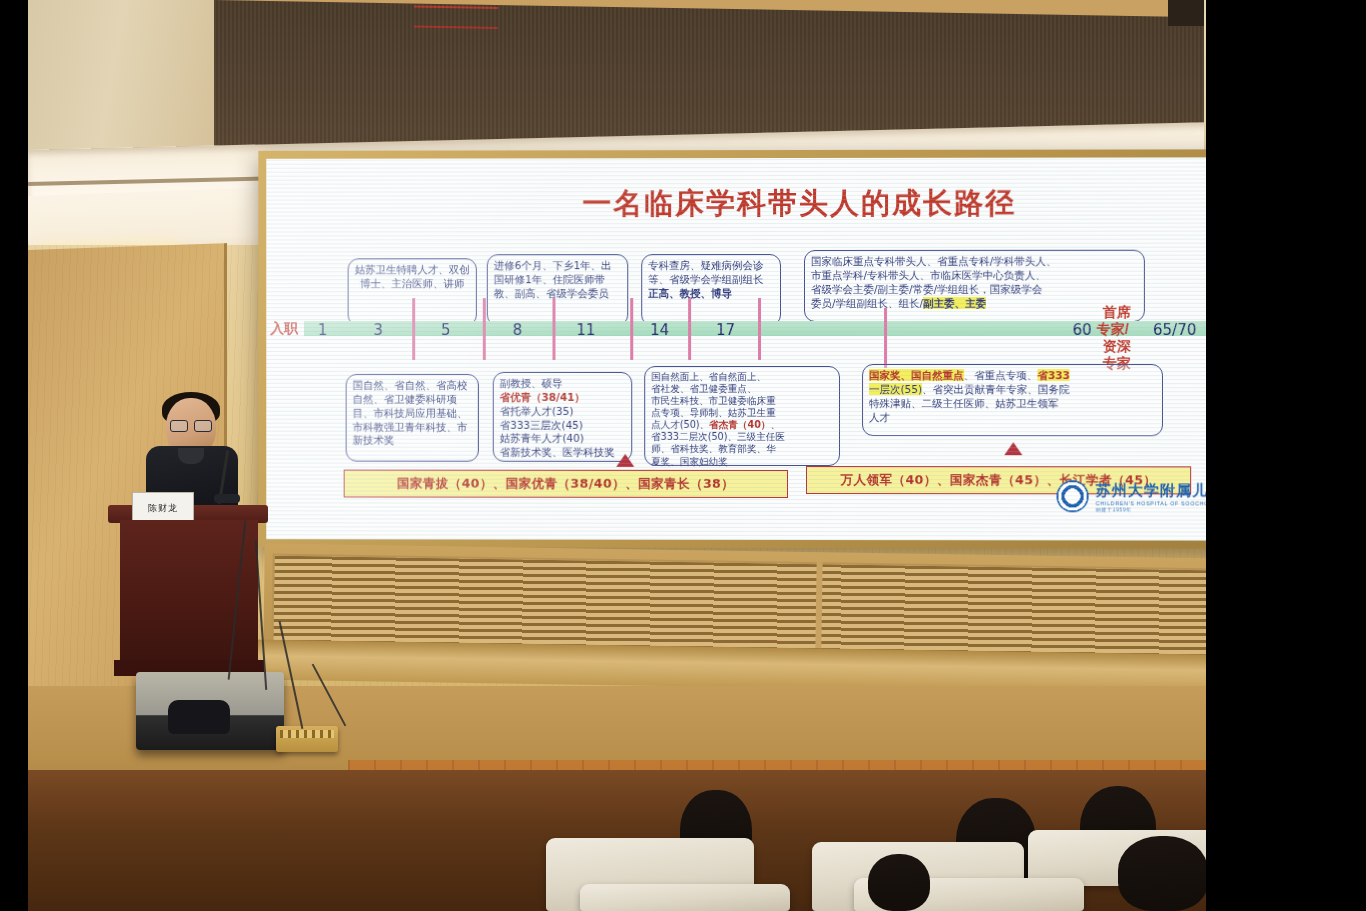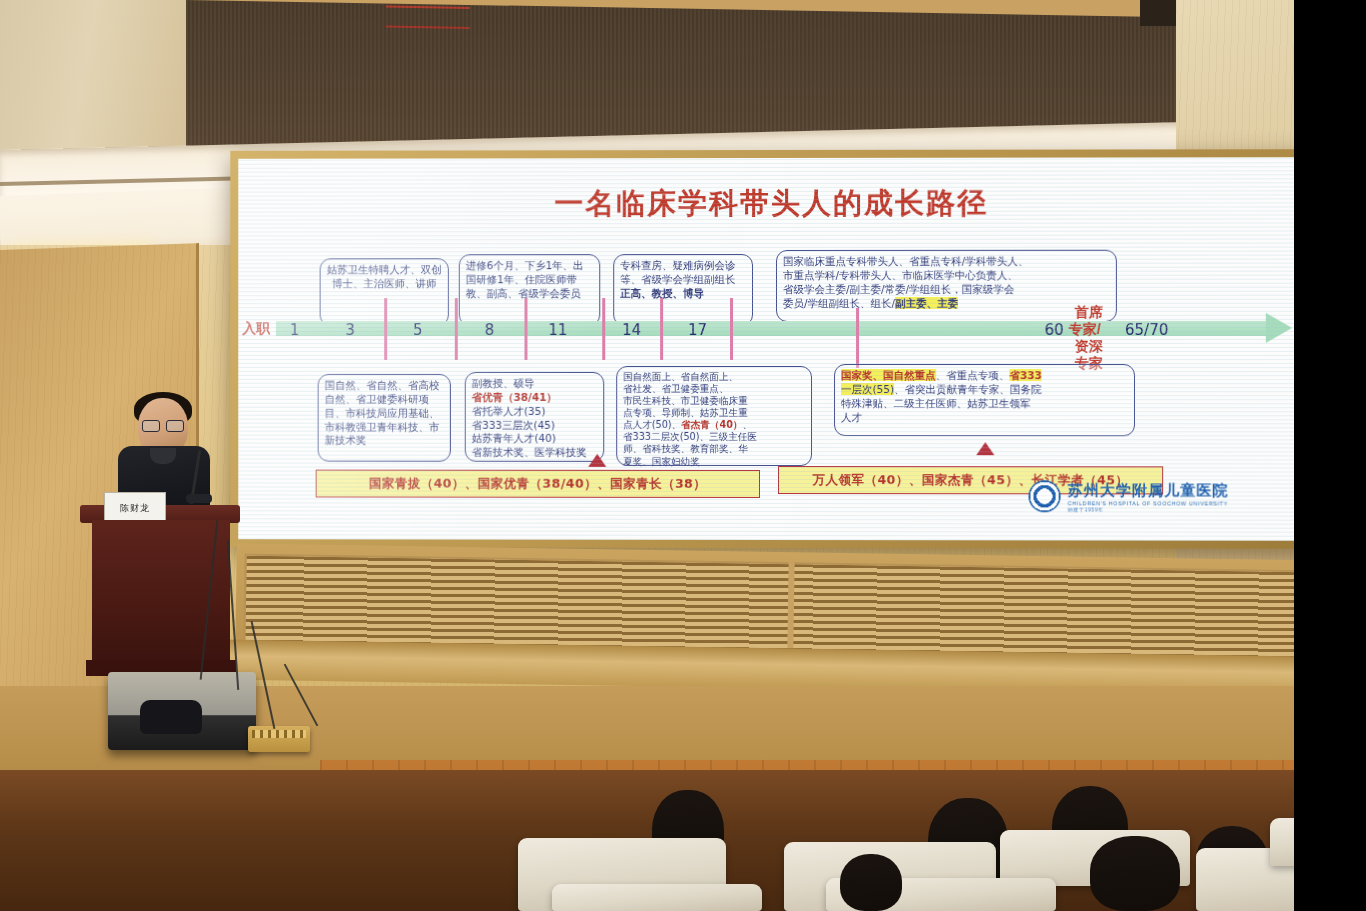--- a/index.html
+++ b/index.html
@@ -1,17 +1,17 @@
 <!DOCTYPE html>
 <html><head>
 <meta charset="utf-8">
 <style>
   html,body{margin:0;padding:0;background:#000;}
   body{font-family:"Liberation Sans","DejaVu Sans",sans-serif;}
-  #stage{position:relative;width:1294px;height:911px;overflow:hidden;background:#c8a163;}
+  #stage{position:relative;width:1178px;height:911px;overflow:hidden;background:#c8a163;margin-left:28px;}
 
   
   .room{position:absolute;inset:0;}
   .wall-left{position:absolute;left:0;top:0;width:186px;height:330px;
     background:linear-gradient(100deg,#d8c9a8 0%,#e2d4b4 40%,#d2bd93 100%);}
   .acoustic{position:absolute;left:186px;top:0;width:990px;height:196px;
     background:linear-gradient(180deg,#4a3a2a 0%,#53412f 50%,#5d4a35 100%);
     border-bottom:6px solid #b8ab8c;transform:skewY(1.0deg);transform-origin:left top;}
   .acoustic::after{content:"";position:absolute;inset:0;
     background:repeating-linear-gradient(90deg,rgba(255,255,255,.035) 0 2px,rgba(0,0,0,.04) 2px 4px);}

